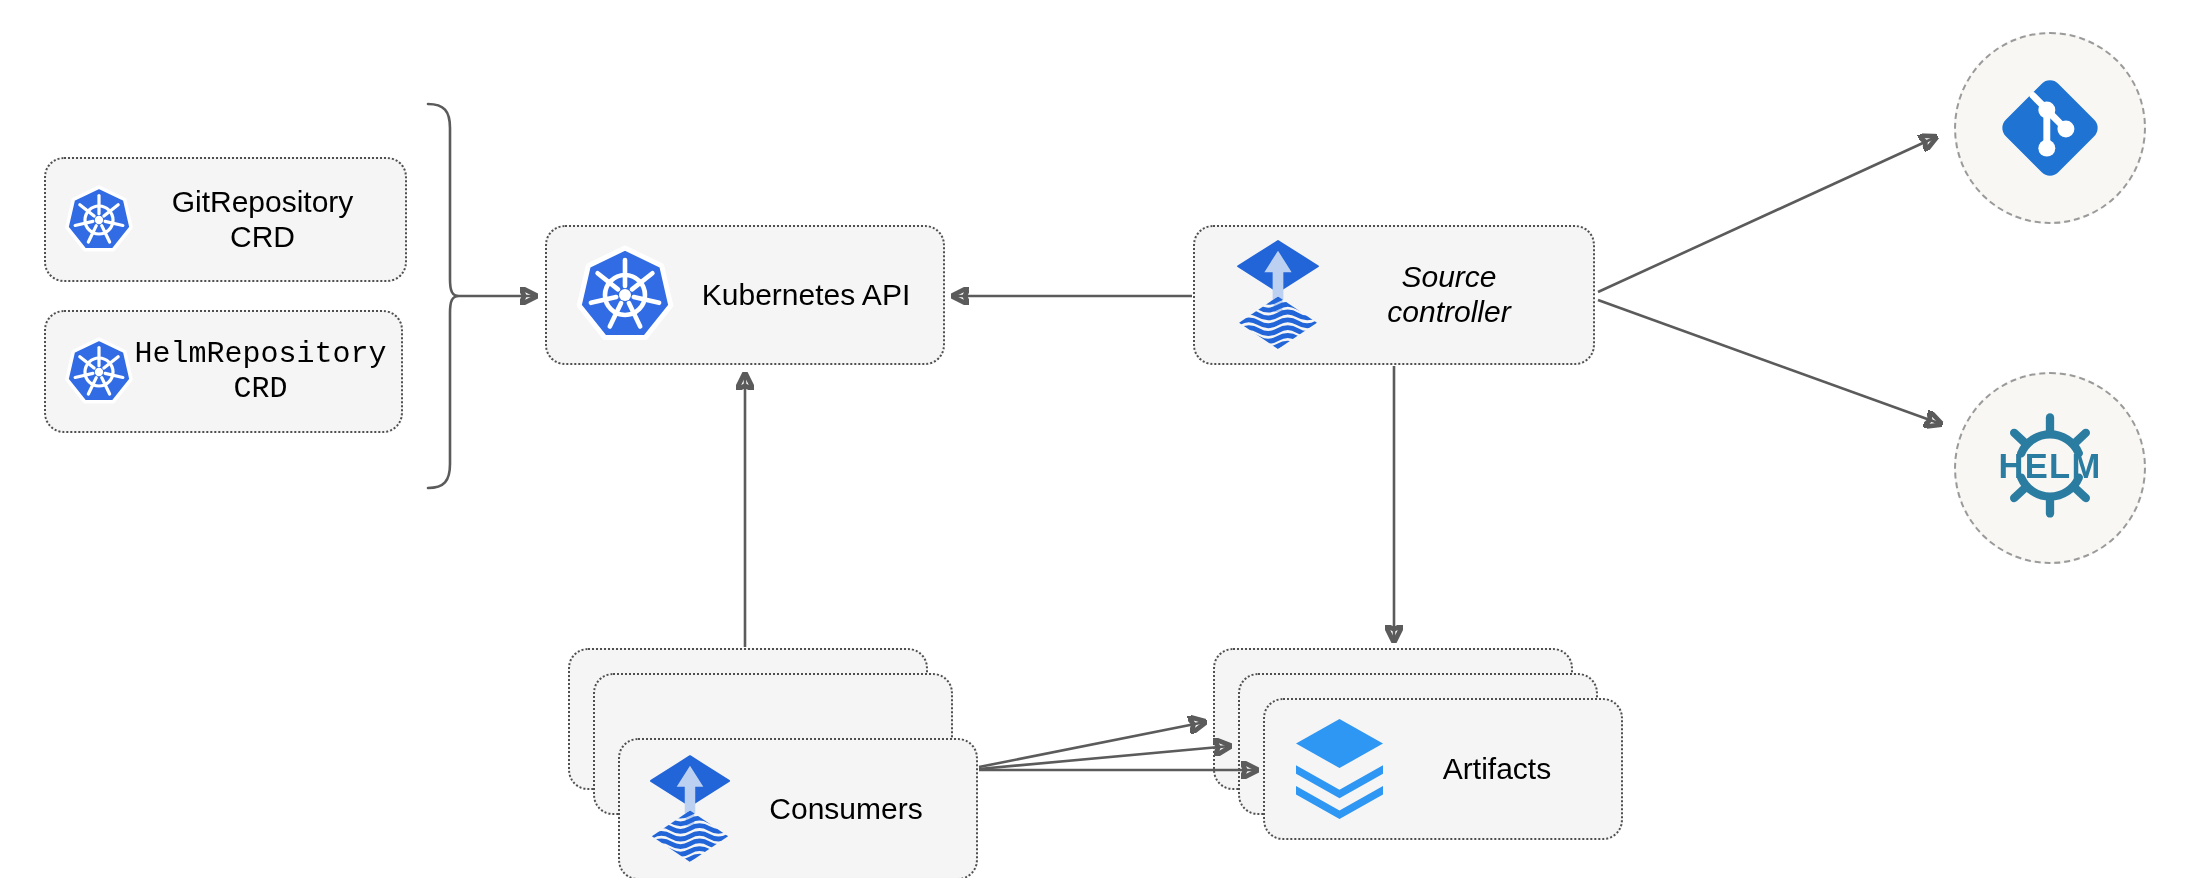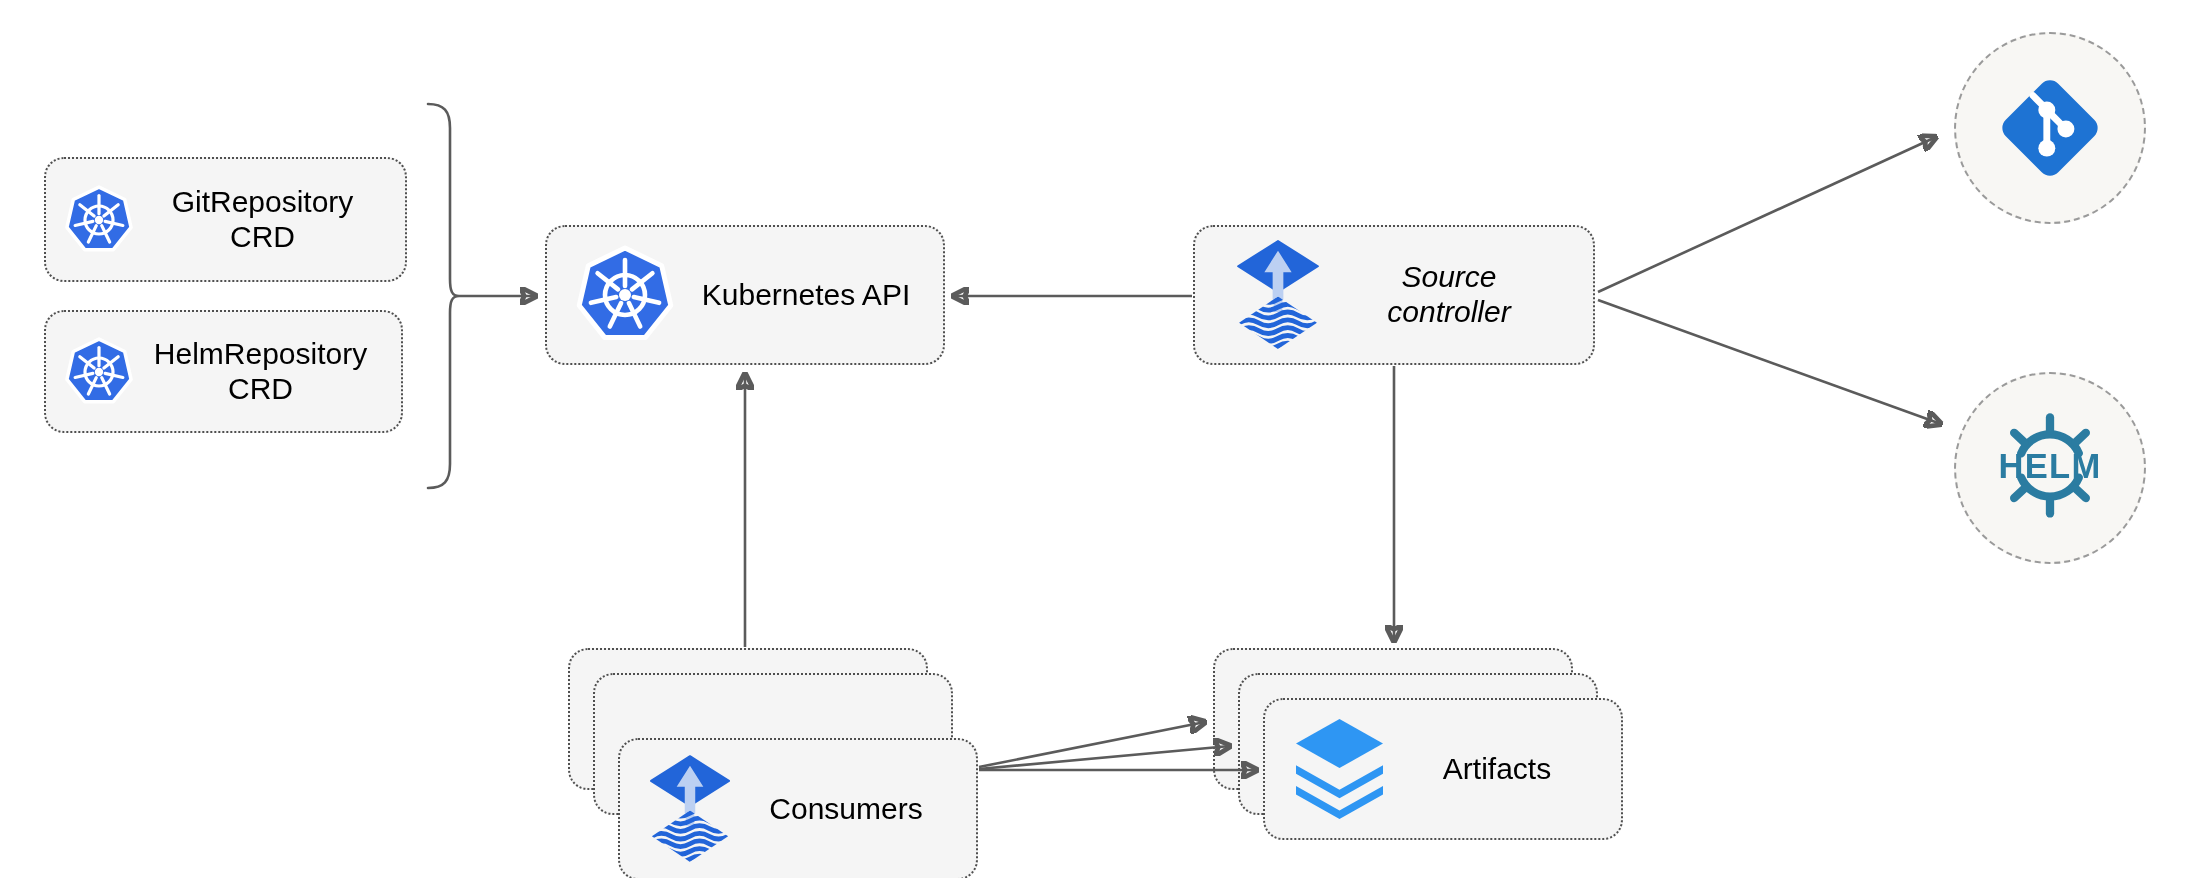--- a/index.html
+++ b/index.html
@@ -151,21 +151,21 @@
 <div class="canvas">
 
   <div class="node" style="left:44px;top:157px;width:363px;height:125px;">
     <svg class="icon" width="70" height="70" viewBox="0 0 100 100" style="margin-left:18px;">
         <use href="#sym-k8s"></use>
       </svg>
     <div class="label">GitRepository
 CRD</div>
   </div>
 
-  <div class="node" style="left:44px;top:310px;width:359px;height:123px;">
+  <div class="node" style="left:44px;top:310px;width:359px;height:123px;font-family:Liberation Mono, monospace;">
     <svg class="icon" width="70" height="70" viewBox="0 0 100 100" style="margin-left:18px;">
         <use href="#sym-k8s"></use>
       </svg>
     <div class="label">HelmRepository
 CRD</div>
   </div>
 
   <div class="node" style="left:545px;top:225px;width:400px;height:140px;gap:8px;">
     <svg class="icon" width="100" height="100" viewBox="0 0 100 100" style="margin-left:28px;">
         <use href="#sym-k8s"></use>

